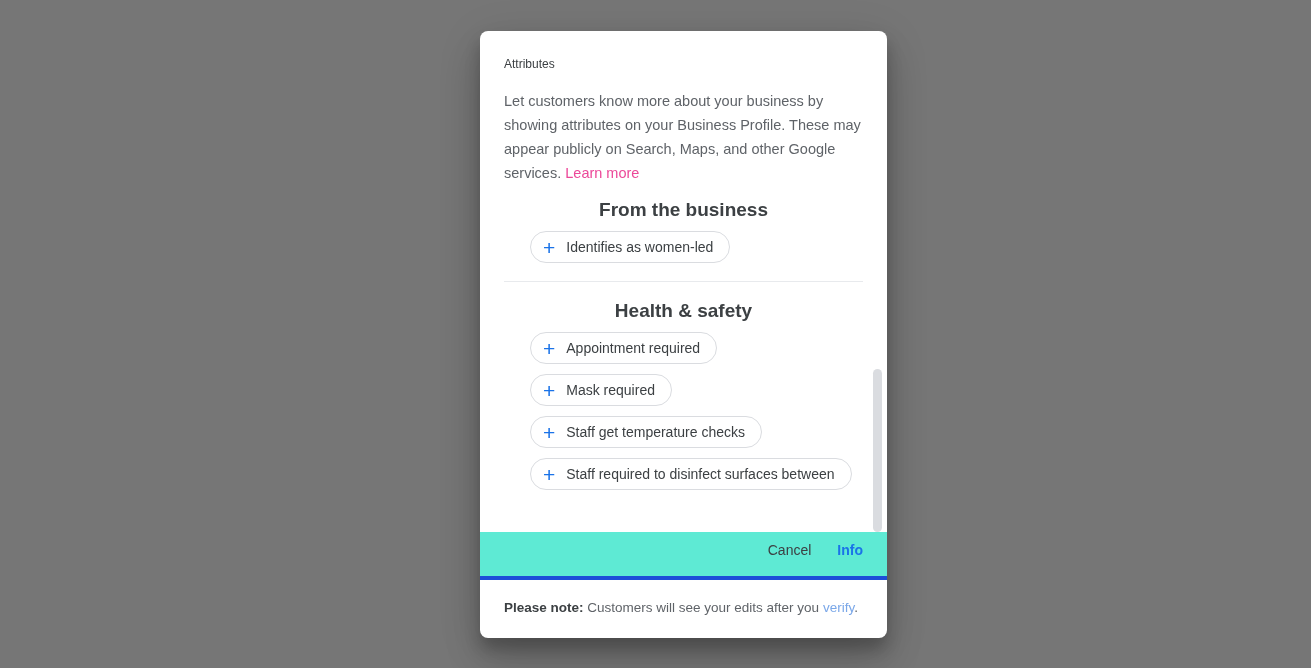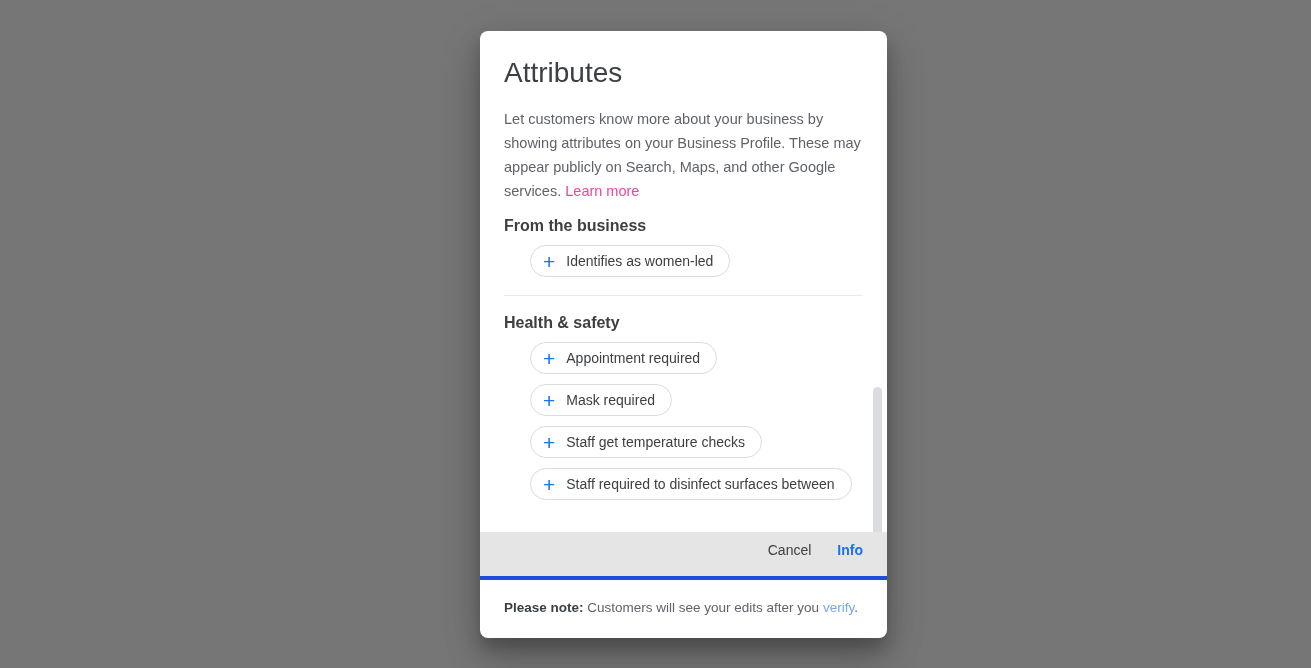--- a/index.html
+++ b/index.html
@@ -68,35 +68,35 @@
   
   #scrim { position: absolute; inset: 0; background: #767676; }
 
   
   #dialog {
     position: absolute; left: 480px; top: 31px; width: 407px; height: 607px;
     background: #fff; border-radius: 8px; overflow: hidden;
     box-shadow: 0 11px 15px rgba(0,0,0,.2), 0 9px 46px rgba(0,0,0,.12), 0 24px 38px rgba(0,0,0,.14);
     display: flex; flex-direction: column;
   }
-  .dlg-title { font-size: 28px; color: #3c4043; padding: 26px 24px 0 24px; }
+  .dlg-title { font-size: 12px; color: #3c4043; padding: 26px 24px 0 24px; }
   .dlg-desc { font-size: 14.5px; color: #5f6368; line-height: 24px; padding: 18px 24px 0 24px; }
   .dlg-desc a { color: #ec4899; text-decoration: none; }
   .dlg-scroll { flex: 1; overflow: hidden; position: relative; padding: 14px 24px 0 24px; }
-  .sec-head { font-size: 16px; color: #3c4043; font-weight: bold; margin: 0 0 10px 0; }
+  .sec-head { font-size: 19px; color: #3c4043; font-weight: bold; margin: 0 0 10px 0; text-align: center; }
   .chips { padding-left: 26px; }
   .chip { display: inline-flex; align-items: center; height: 32px; padding: 0 16px 0 12px;
     border: 1px solid #dadce0; border-radius: 16px; margin-bottom: 10px; cursor: pointer;
     font-size: 14px; color: #3c4043; background: #fff; white-space: nowrap; }
   .chip .plus { color: #1a73e8; font-size: 21px; line-height: 1; margin-right: 11px; font-weight: 300; }
   .divider { border-top: 1px solid #e8eaed; margin: 8px 0 18px 0; }
   .dlg-scrollbar { position: absolute; right: 5px; top: 184px; width: 9px; height: 163px;
     background: #dadce0; border-radius: 5px; cursor: pointer; }
   .dlg-actions { display: flex; justify-content: flex-end; align-items: center;
-    gap: 26px; padding: 10px 24px 18px 24px; background: #e5e5e5; }
+    gap: 26px; padding: 10px 24px 18px 24px; background: #5eead4; }
   .btn-cancel { font-size: 14px; color: #3c4043; cursor: pointer; }
   .btn-apply { font-size: 14px; color: #1a73e8; font-weight: bold; cursor: pointer; }
   .dlg-note { border-top: 4px solid #1d4ed8; padding: 18px 24px 20px 24px;
     font-size: 13.5px; color: #5f6368; line-height: 20px; }
   .dlg-note b { color: #3c4043; }
   .dlg-note a { color: #7aa7e8; text-decoration: none; }
 </style>
 </head>
 <body>
 

